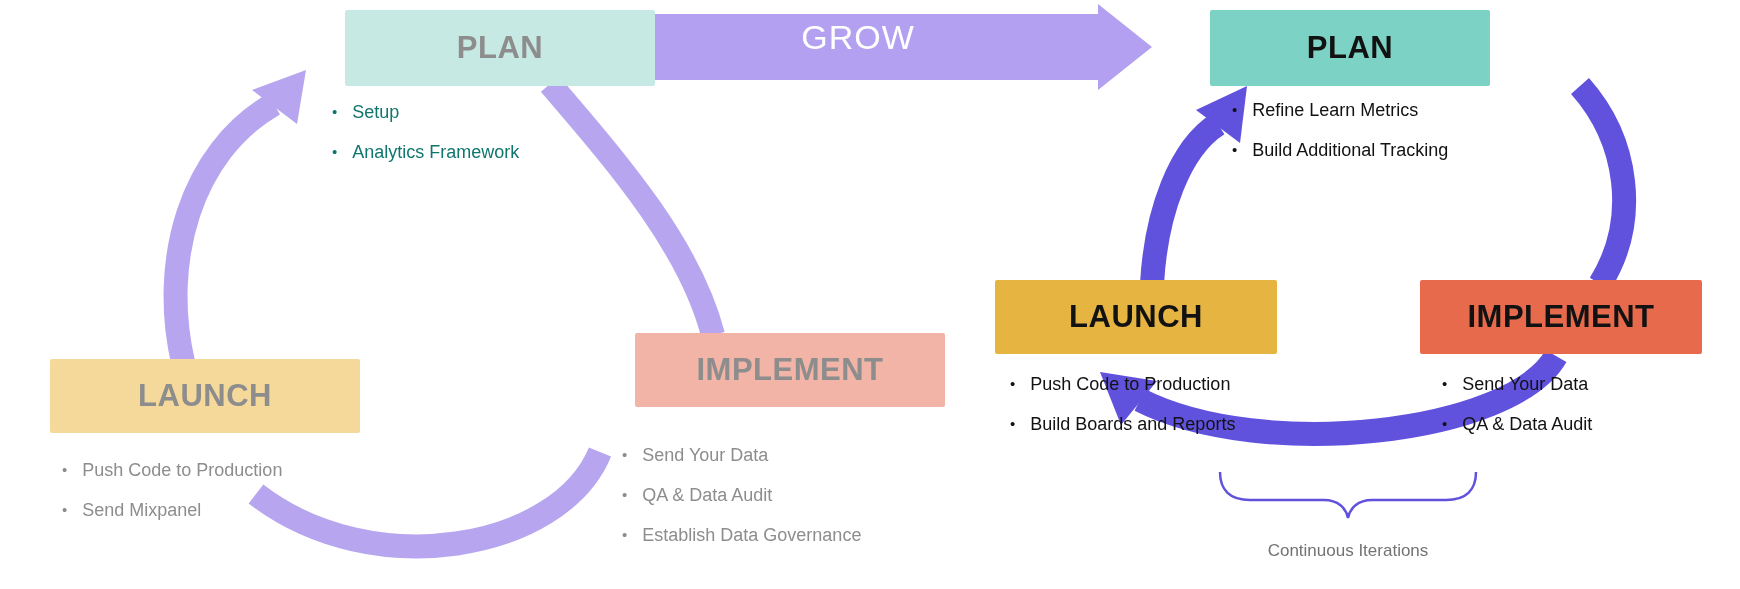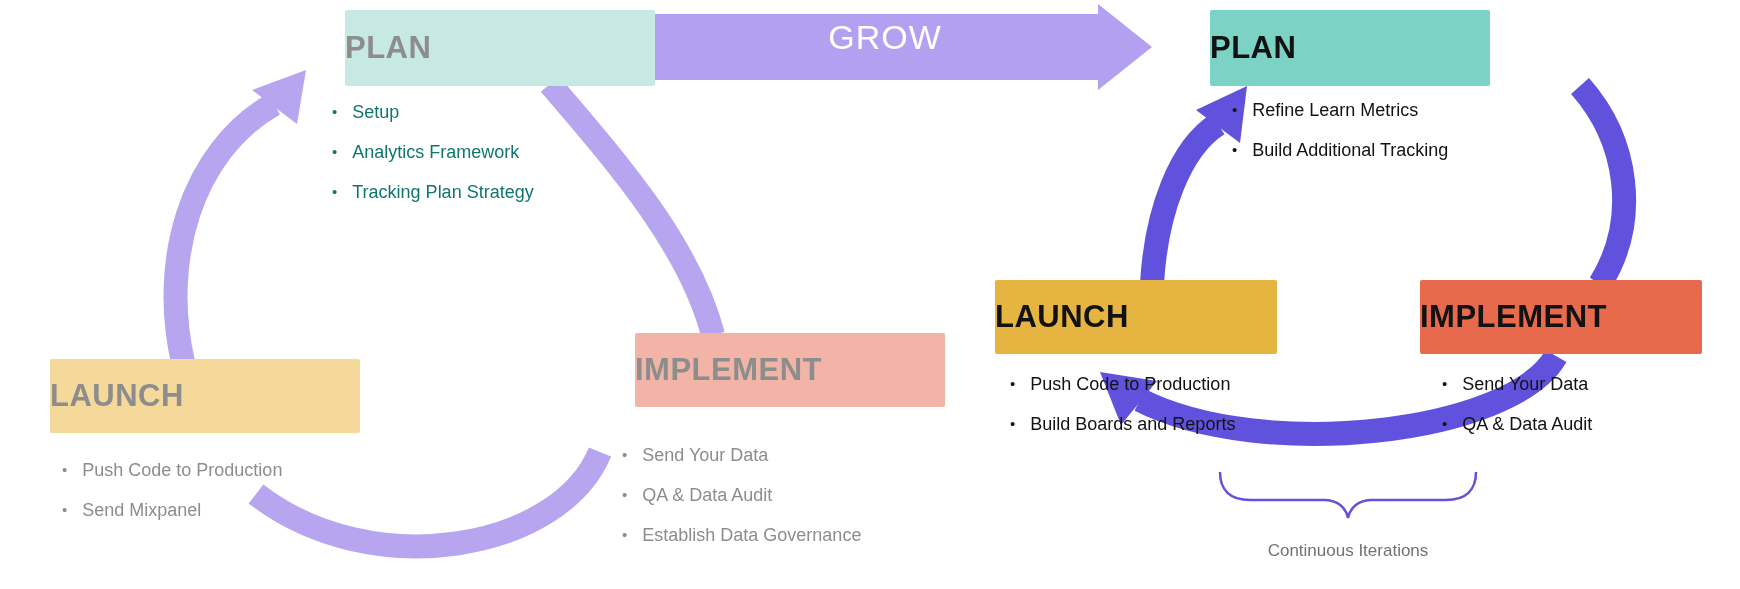--- a/index.html
+++ b/index.html
@@ -1,42 +1,42 @@
 <!DOCTYPE html>
 <html><head>
 <meta charset="utf-8">
 <style>
   * { margin: 0; padding: 0; box-sizing: border-box; }
   html, body { background: #ffffff; font-family: "Liberation Sans", sans-serif; }
   .canvas { position: relative; width: 1740px; height: 589px; background: #ffffff; overflow: hidden; }
   .arrows { position: absolute; left: 0; top: 0; width: 1740px; height: 589px; }
 
   .box {
-    position: absolute; display: flex; align-items: center; 
+    position: absolute; display: flex; align-items: center; justify-content: center;
     font-weight: 700; font-size: 31px; letter-spacing: 0.5px; border-radius: 2px; z-index: 3;
   }
   .left-plan-box      { left: 345px;  top: 10px;  width: 310px; height: 76px; background: #c7e9e3; color: #8d8d8d; }
   .left-implement-box { left: 635px;  top: 333px; width: 310px; height: 74px; background: #f1b4a6; color: #8d8d8d; }
   .left-launch-box    { left: 50px;   top: 359px; width: 310px; height: 74px; background: #f5d99b; color: #8d8d8d; }
   .right-plan-box     { left: 1210px; top: 10px;  width: 280px; height: 76px; background: #7cd2c4; color: #121212; }
   .right-launch-box   { left: 995px;  top: 280px; width: 282px; height: 74px; background: #e6b441; color: #121212; }
   .right-implement-box{ left: 1420px; top: 280px; width: 282px; height: 74px; background: #e76a4c; color: #121212; }
 
   .bullets { position: absolute; font-size: 18px; z-index: 4; }
   .bullet { display: flex; align-items: baseline; gap: 15px; margin-bottom: 19px; white-space: nowrap; }
   .bullet::before { content: "\2022"; font-size: 15px; position: relative; top: -1px; }
   .left-plan-bullets      { left: 332px;  top: 102px; color: #0f766e; }
   .left-implement-bullets { left: 622px;  top: 445px; color: #8d8d8d; }
   .left-launch-bullets    { left: 62px;   top: 460px; color: #8d8d8d; }
   .right-plan-bullets     { left: 1232px; top: 100px; color: #121212; }
   .right-launch-bullets   { left: 1010px; top: 374px; color: #121212; }
   .right-implement-bullets{ left: 1442px; top: 374px; color: #121212; }
 
   .grow-label {
-    position: absolute; left: 655px; top: 14px; width: 460px; height: 46px; z-index: 3;
+    position: absolute; left: 628px; top: 14px; width: 460px; height: 46px; z-index: 3;
     display: flex; align-items: center; justify-content: center;
     color: #ffffff; font-size: 34px; font-weight: 500; letter-spacing: 1px;
   }
   .iterations-label {
     position: absolute; left: 1223px; top: 541px; width: 250px; z-index: 3;
     text-align: center; font-size: 17px; color: #737373;
   }
 </style>
 </head>
 <body>
@@ -72,23 +72,20 @@
   <div class="box left-launch-box">
     <span>LAUNCH</span>
   </div>
 
   <div class="bullets left-plan-bullets">
     <div class="bullet">
         <span>Setup</span>
       </div>
     <div class="bullet">
         <span>Analytics Framework</span>
-      </div>
-    <div class="bullet">
-        <span>Tracking Plan Strategy</span>
       </div>
   </div>
   <div class="bullets left-implement-bullets">
     <div class="bullet">
         <span>Send Your Data</span>
       </div>
     <div class="bullet">
         <span>QA &amp; Data Audit</span>
       </div>
     <div class="bullet">

